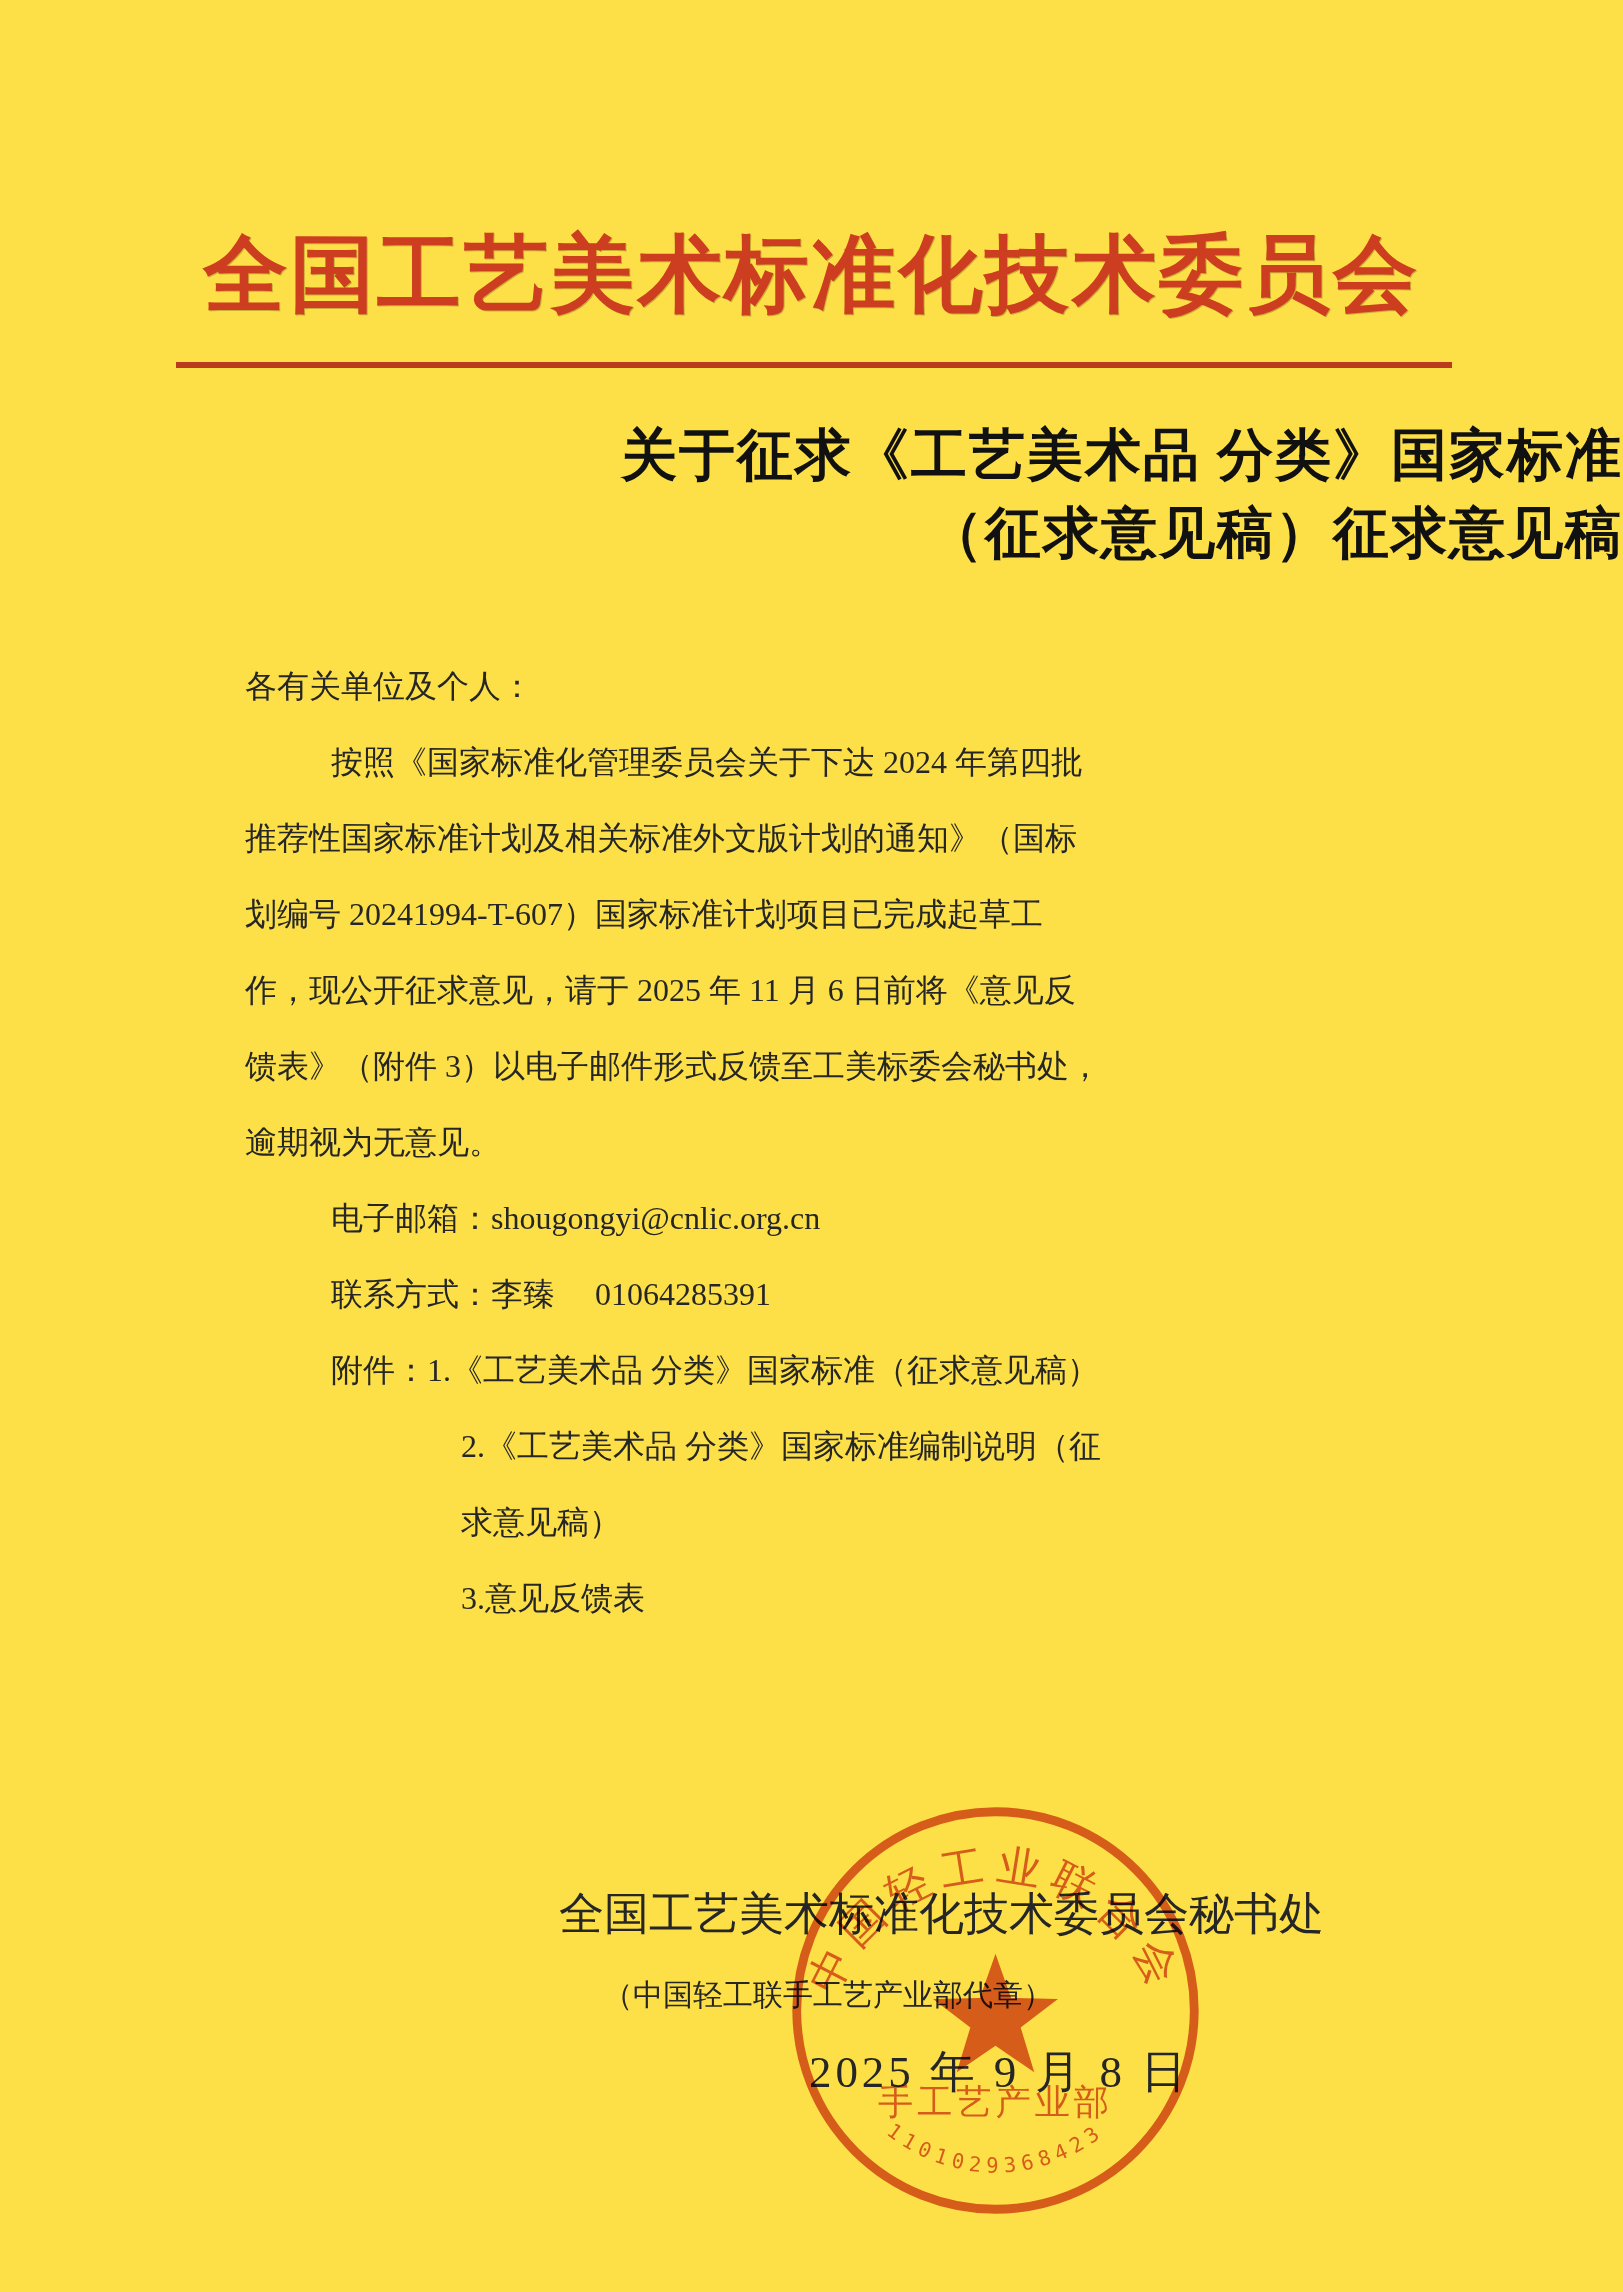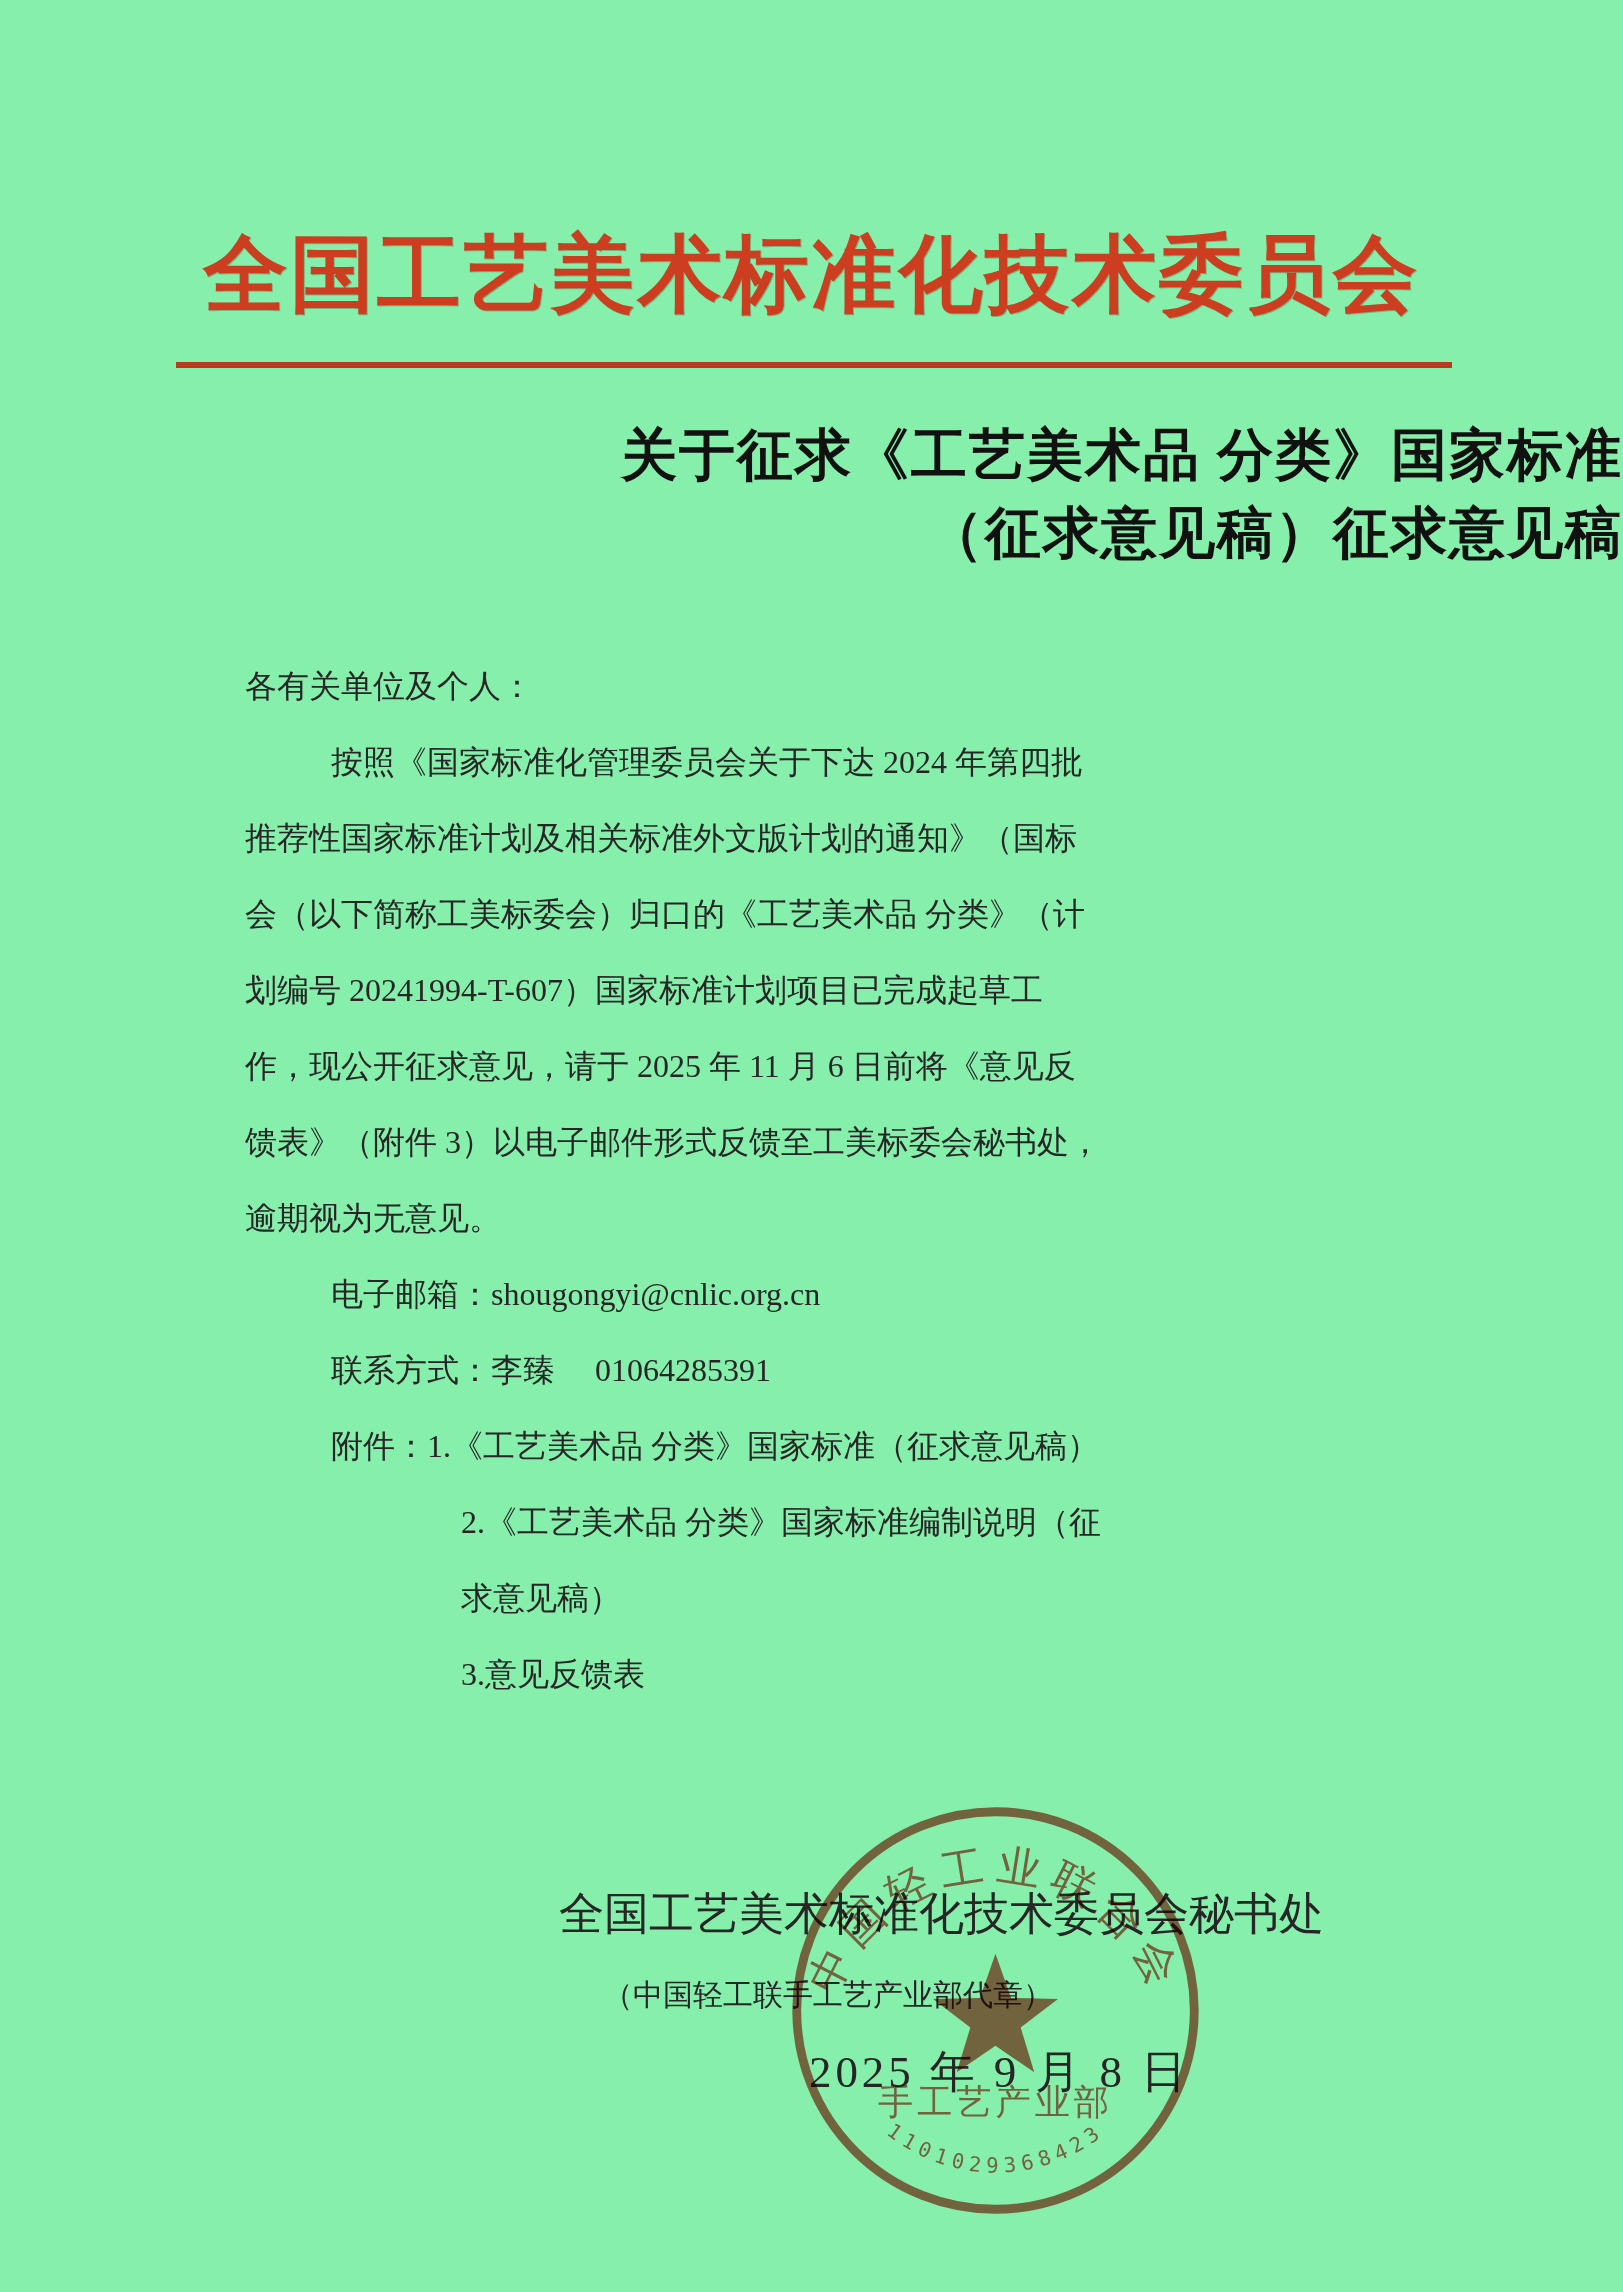--- a/index.html
+++ b/index.html
@@ -1,20 +1,20 @@
 <!DOCTYPE html>
 <html><head>
 <meta charset="utf-8">
 <style>
   html,body{margin:0;padding:0;background:#e9e9e9;}
   .page{
     position:relative;
     width:1623px;height:2293px;
     margin:0 auto;
-    background:#86efac;
+    background:#fde047;
     overflow:hidden;
     font-family:"Liberation Serif","DejaVu Serif",serif;
   }
   .org-header{
     position:absolute;left:0;top:218px;width:100%;
     text-align:center;
     font-size:84px;font-weight:bold;
     letter-spacing:2.9px;
     color:#cd3d1f;
     text-shadow:1px 1px 0 rgba(60,20,10,0.25);
@@ -63,21 +63,20 @@
 
   <div class="doc-title">
     <div>关于征求《工艺美术品 分类》国家标准</div>
     <div>（征求意见稿）征求意见稿</div>
   </div>
 
   <div class="body-block">
     <div class="body-line ind0">各有关单位及个人：</div>
     <div class="body-line ind1">按照《国家标准化管理委员会关于下达 2024 年第四批</div>
     <div class="body-line ind0">推荐性国家标准计划及相关标准外文版计划的通知》（国标</div>
-    <div class="body-line ind0">会（以下简称工美标委会）归口的《工艺美术品 分类》（计</div>
     <div class="body-line ind0">划编号 20241994-T-607）国家标准计划项目已完成起草工</div>
     <div class="body-line ind0">作，现公开征求意见，请于 2025 年 11 月 6 日前将《意见反</div>
     <div class="body-line ind0">馈表》（附件 3）以电子邮件形式反馈至工美标委会秘书处，</div>
     <div class="body-line ind0">逾期视为无意见。</div>
     <div class="body-line ind1">电子邮箱：shougongyi@cnlic.org.cn</div>
     <div class="body-line ind1">联系方式：李臻　 01064285391</div>
     <div class="body-line ind1">附件：1.《工艺美术品 分类》国家标准（征求意见稿）</div>
     <div class="body-line ind2">2.《工艺美术品 分类》国家标准编制说明（征</div>
     <div class="body-line ind2">求意见稿）</div>
     <div class="body-line ind2">3.意见反馈表</div>

